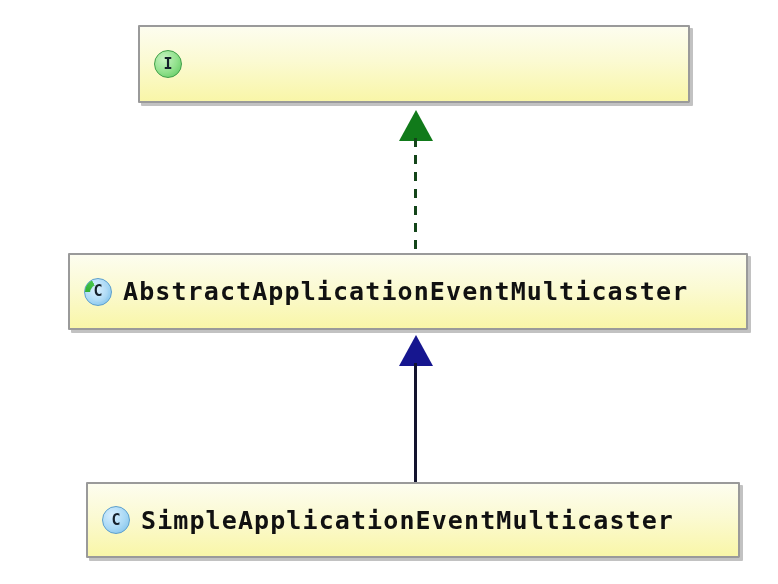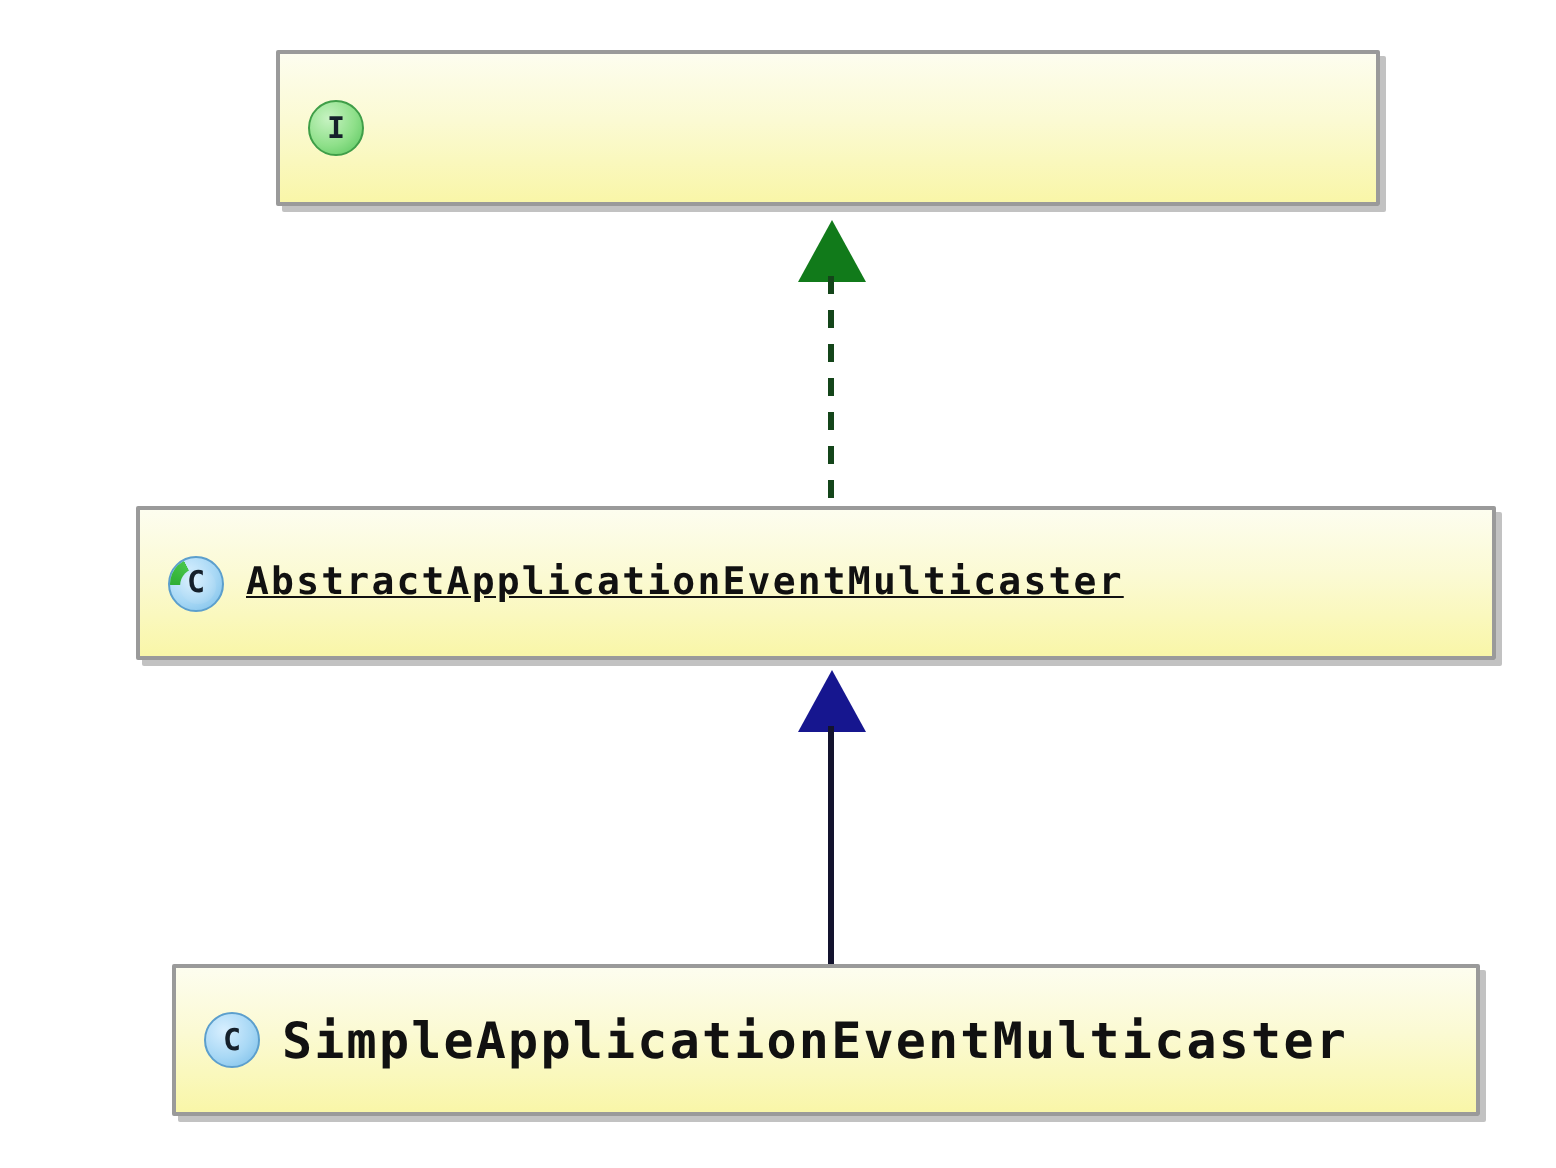--- a/index.html
+++ b/index.html
@@ -158,21 +158,21 @@
       <span class="glyph">I</span>
     </span>
   </div>
 
   <div class="uml-box" style="left:68px; top:253px; width:680px; height:77px;">
     <span class="type-icon icon-abstract-class">
       <span class="arc"></span>
       <span class="arc-hole"></span>
       <span class="glyph">C</span>
     </span>
-    <span class="uml-label" style="font-size:19px;text-decoration:underline;">AbstractApplicationEventMulticaster</span>
+    <span class="uml-label" style="font-size:25px;">AbstractApplicationEventMulticaster</span>
   </div>
 
   <div class="uml-box" style="left:86px; top:482px; width:654px; height:76px;">
     <span class="type-icon icon-class">
       <span class="glyph">C</span>
     </span>
     <span class="uml-label" style="font-size:25px;">SimpleApplicationEventMulticaster</span>
   </div>
 
 </div>

